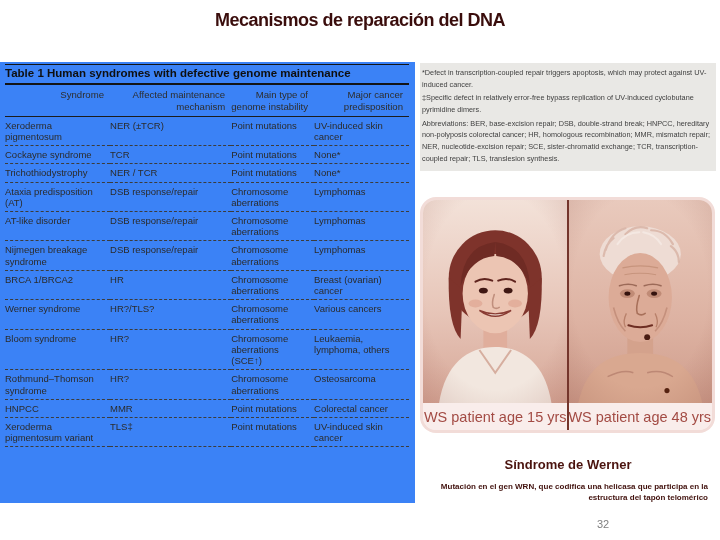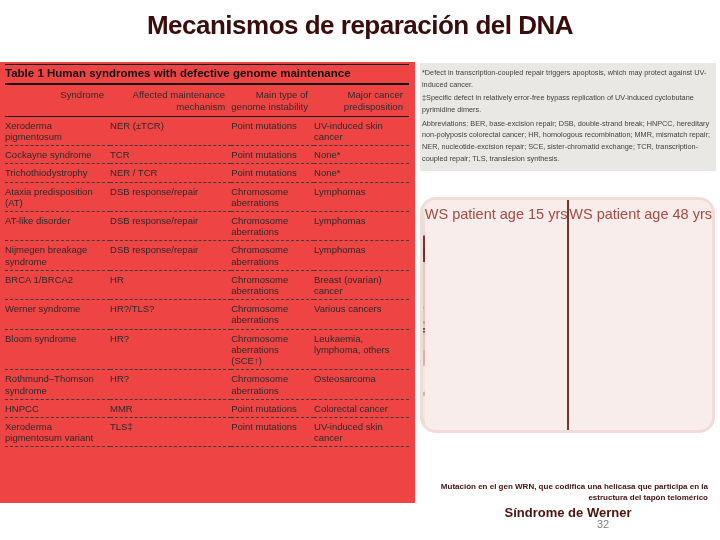--- a/index.html
+++ b/index.html
@@ -3,26 +3,26 @@
 <meta charset="utf-8">
 <style>
   html,body{margin:0;padding:0;background:#888;}
   .slide{
     position:relative;width:720px;height:540px;background:#ffffff;
     font-family:"Liberation Sans",sans-serif;overflow:hidden;margin:0 auto;
   }
   
   .slide-title{
     position:absolute;top:10px;left:0;width:100%;text-align:center;
-    font-size:26px;font-weight:bold;color:#3a0d0c;letter-spacing:-0.5px;
+    font-size:18px;font-weight:bold;color:#3a0d0c;letter-spacing:-0.5px;
   }
   
   .table-panel{
     position:absolute;left:0;top:62px;width:415px;height:441px;
-    background:#ef4444;box-sizing:border-box;padding:2px 6px 0 5px;
+    background:#3b82f6;box-sizing:border-box;padding:2px 6px 0 5px;
   }
   .table-title{
     font-size:11.5px;font-weight:bold;color:#0f0f0f;
     border-top:1.5px solid #141414;border-bottom:2px solid #141414;
     padding:2px 0 3px;line-height:1.15;
   }
   table.syndromes{border-collapse:collapse;width:100%;table-layout:fixed;margin-top:0;}
   table.syndromes col.c1{width:26%;}
   table.syndromes col.c2{width:30%;}
   table.syndromes col.c3{width:20.5%;}
@@ -44,36 +44,36 @@
   .footnotes p{margin:0 0 2px 0;}
   
   .photo-panel{
     position:absolute;left:420px;top:197px;width:295px;height:236px;
     background:#f2dcd8;border-radius:16px;box-sizing:border-box;padding:3px;
   }
   .photo-inner{
     position:relative;width:100%;height:100%;border-radius:13px;overflow:hidden;
     display:flex;background:#f9edeb;
   }
-  .photo-half{position:relative;flex:1 1 50%;display:flex;}
+  .photo-half{position:relative;flex:1 1 50%;display:flex;flex-direction:column;}
   .photo-img{flex:1 1 auto;overflow:hidden;}
   .photo-img svg{display:block;width:100%;height:100%;}
   .caption{
     height:27px;flex:0 0 27px;background:#f9edeb;display:flex;
     align-items:center;justify-content:center;
     font-size:14.5px;color:#a34b44;white-space:nowrap;
   }
   .photo-divider{
     position:absolute;left:50%;top:0;bottom:0;width:2px;margin-left:-1px;
     background:#74352c;z-index:3;
   }
   
   .werner-heading{
     position:absolute;left:420px;top:457px;width:296px;text-align:center;
-    font-size:13px;font-weight:bold;color:#4a130e;margin-top:48px;
+    font-size:13px;font-weight:bold;color:#4a130e;
   }
   .werner-body{
     position:absolute;left:428px;top:481px;width:280px;text-align:right;
     font-size:8px;font-weight:bold;color:#42120e;line-height:1.4;
   }
   
   .page-number{
     position:absolute;left:597px;top:518px;font-size:11px;color:#7f7f7f;
   }
 </style>

